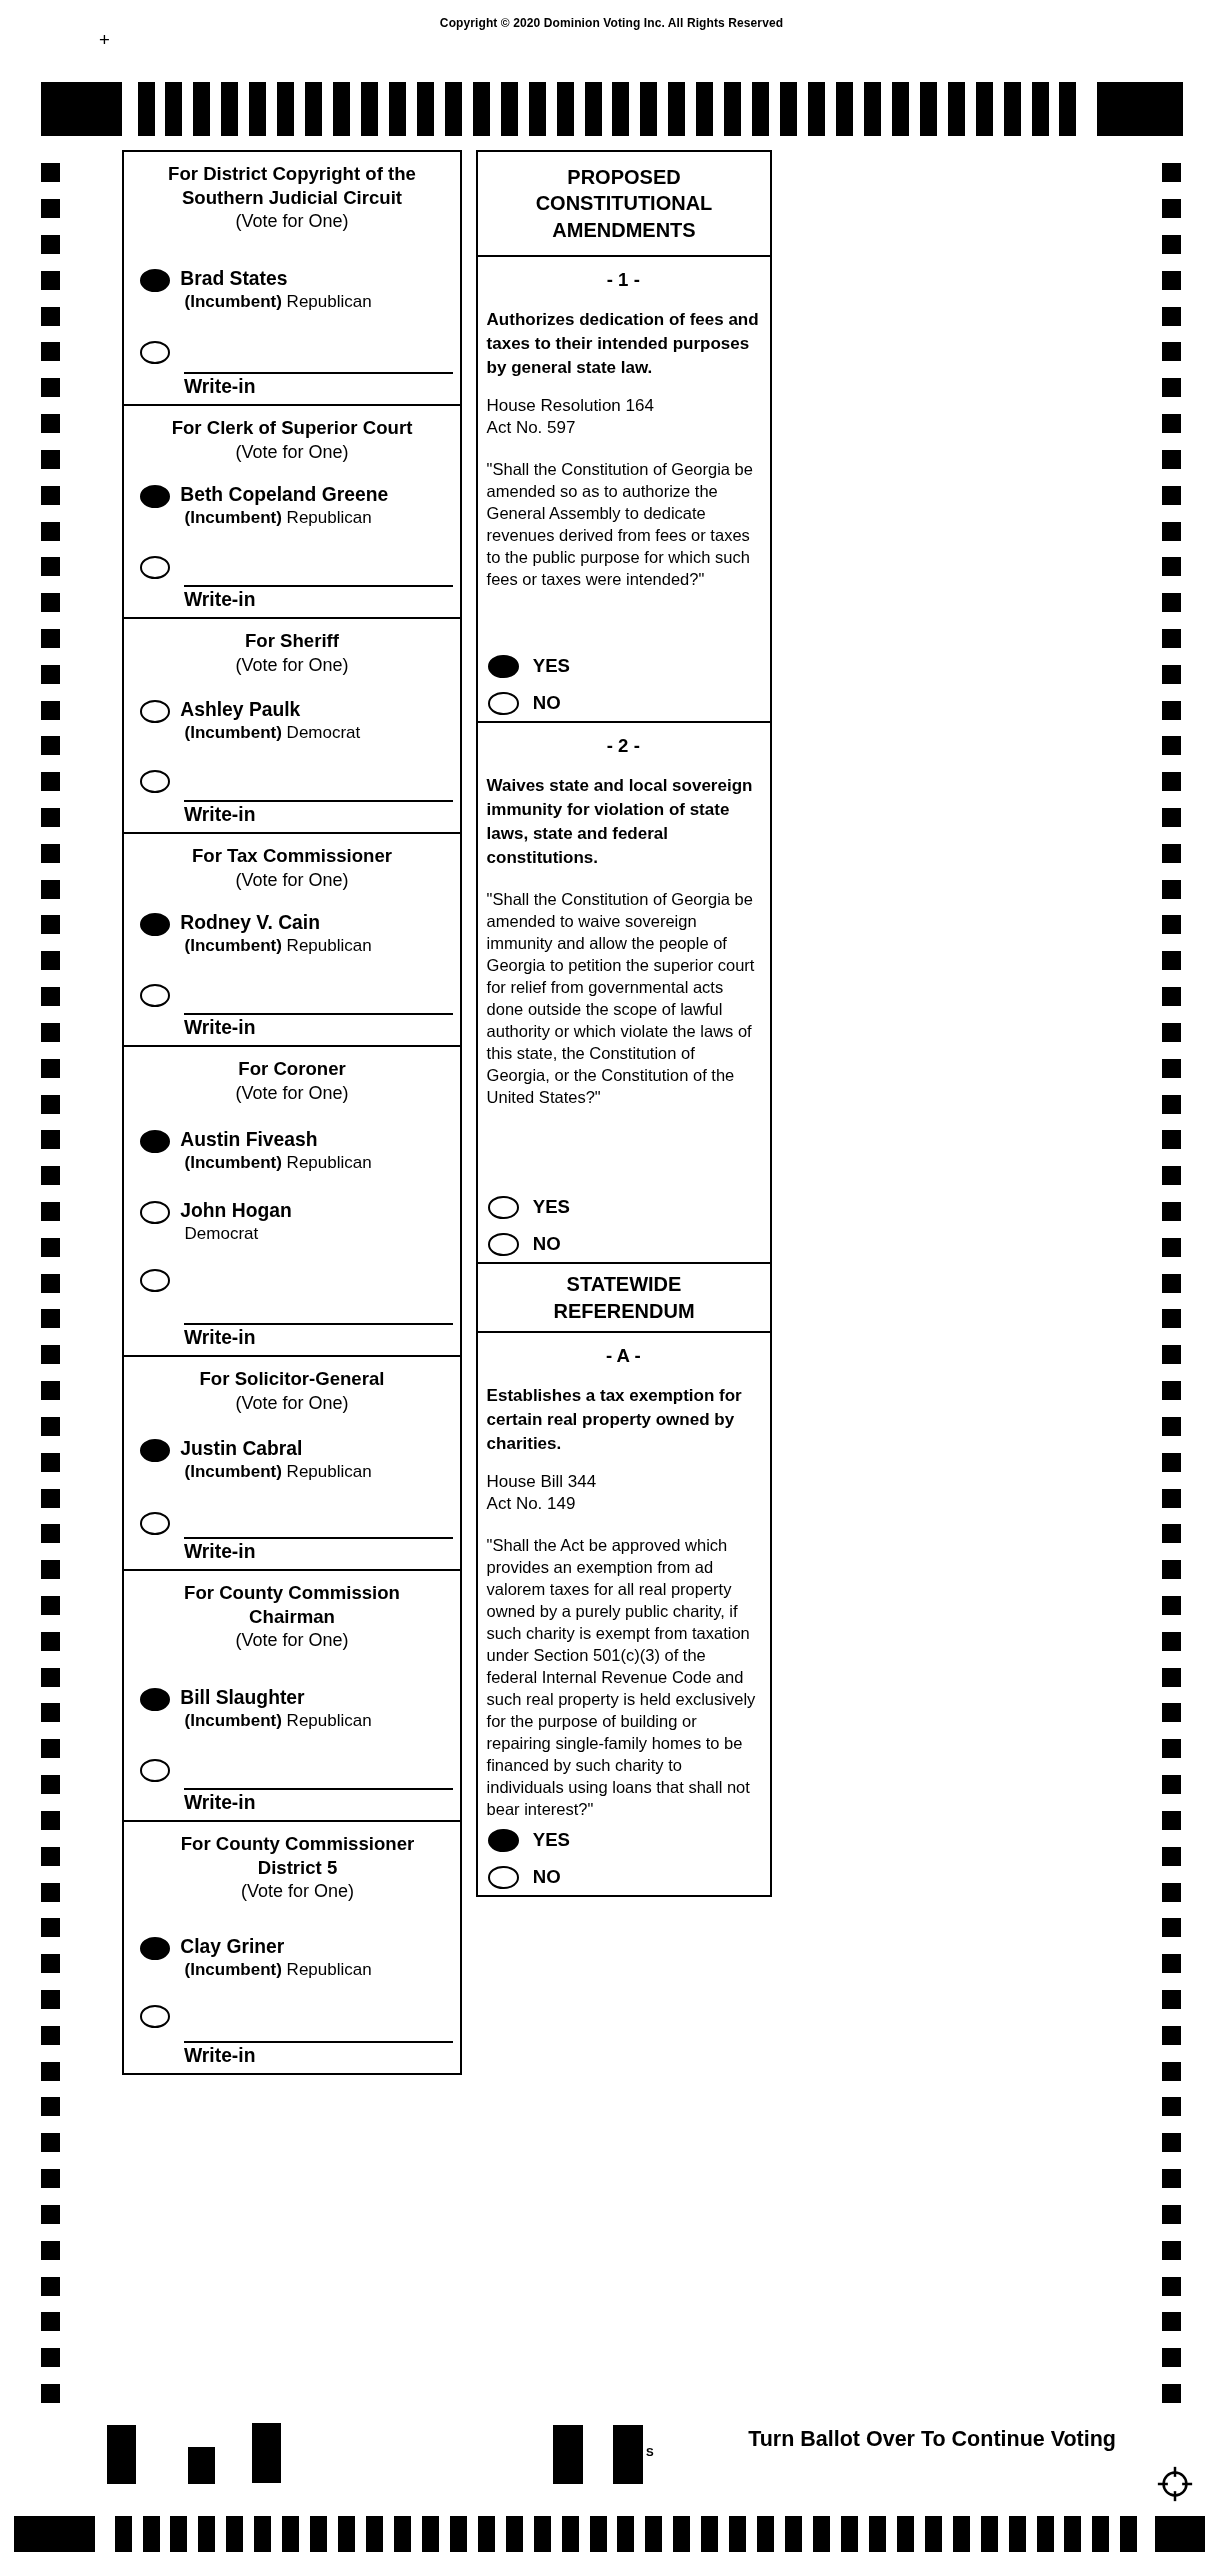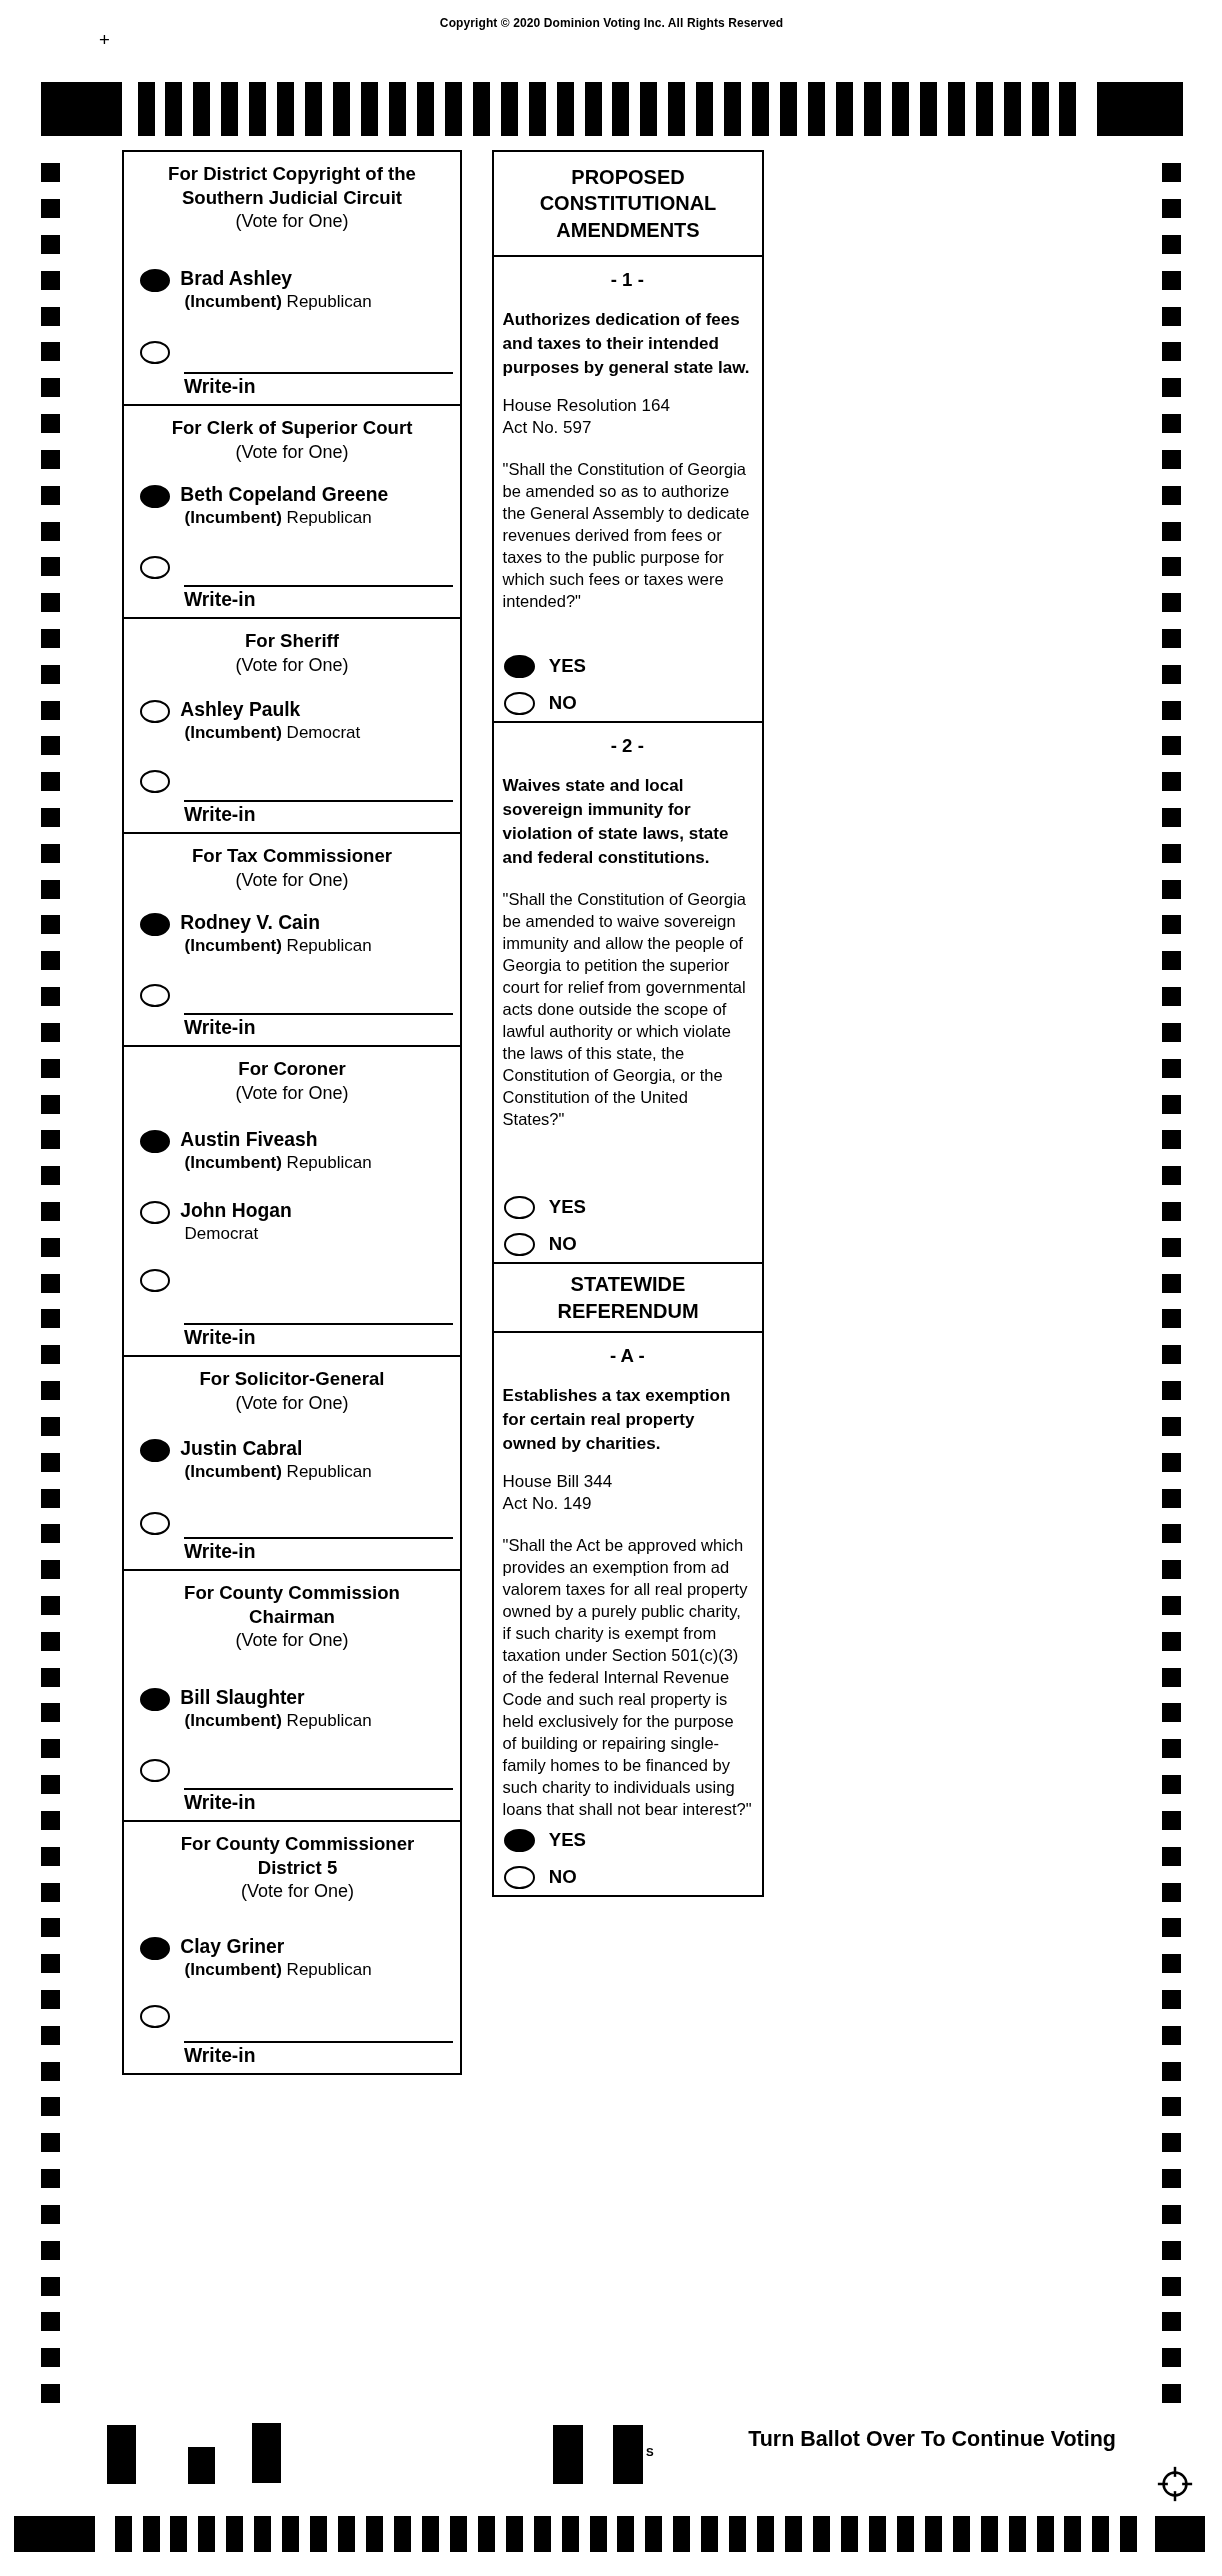--- a/index.html
+++ b/index.html
@@ -20,21 +20,21 @@
   .cand-row{position:absolute;left:15.8px;right:7.2px;display:flex;align-items:flex-start;gap:10px;}
   .oval{display:inline-block;width:26.5px;height:19.3px;border:2.1px solid #000;border-radius:50%;background:#fff;flex:none;margin-top:2.1px;box-sizing:content-box;}
   .oval.filled{background:#000;}
   .cand-name{font-size:19.3px;font-weight:bold;line-height:23.6px;}
   .cand-party{font-size:17px;line-height:22px;padding-left:4.3px;}
   .inc{font-weight:bold;}
   .write-in{position:absolute;left:60px;right:7.2px;bottom:4.3px;}
   .wi-line{border-top:2.1px solid #000;height:0;}
   .wi-label{font-size:19.3px;font-weight:bold;line-height:26px;}
   
-  .right-box{position:absolute;left:492px;top:150px;width:272px;border:2.1px solid #000;box-sizing:border-box;background:#fff;}
+  .right-box{position:absolute;left:476px;top:150px;width:296px;border:2.1px solid #000;box-sizing:border-box;background:#fff;}
   .col-header{border-bottom:2.1px solid #000;box-sizing:border-box;display:flex;align-items:center;justify-content:center;overflow:hidden;}
   .col-header:last-child{border-bottom:none;}
   .col-header-text{text-align:center;font-weight:bold;font-size:20px;line-height:26.5px;width:236px;}
   .measure{position:relative;border-bottom:2.1px solid #000;box-sizing:border-box;padding:0 10px 0 8.6px;overflow:hidden;}
   .measure:last-child{border-bottom:none;}
   .m-num{text-align:center;font-weight:bold;font-size:18.6px;margin-top:11.5px;}
   .m-summary{font-weight:bold;font-size:17px;line-height:24px;margin-top:17px;}
   .m-refs{margin-top:15.8px;font-size:17px;line-height:22px;}
   .m-question{margin-top:18.6px;font-size:16.5px;line-height:22px;}
   .choices{position:absolute;left:10px;bottom:5.7px;display:flex;flex-direction:column;gap:11.5px;}
@@ -258,21 +258,21 @@
 <div class="left-box" id="left-box">
     <section class="contest" style="height: 254px;">
       <div class="c-title">
         <div>For District Copyright of the</div>
         <div>Southern Judicial Circuit</div>
       </div>
       <div class="c-instr">(Vote for One)</div>
       <div class="cand-row" style="top: 115px;">
         <span class="oval filled"></span>
         <div class="cand-text">
-          <div class="cand-name">Brad Ashley</div>
+          <div class="cand-name">Brad States</div>
           <div class="cand-party"><span class="inc">(Incumbent)</span> <span class="party">Republican</span></div>
         </div>
       </div>
       <div class="cand-row" style="top: 187px;">
         <span class="oval"></span>
       </div>
       <div class="write-in">
         <div class="wi-line"></div>
         <div class="wi-label">Write-in</div>
       </div>

